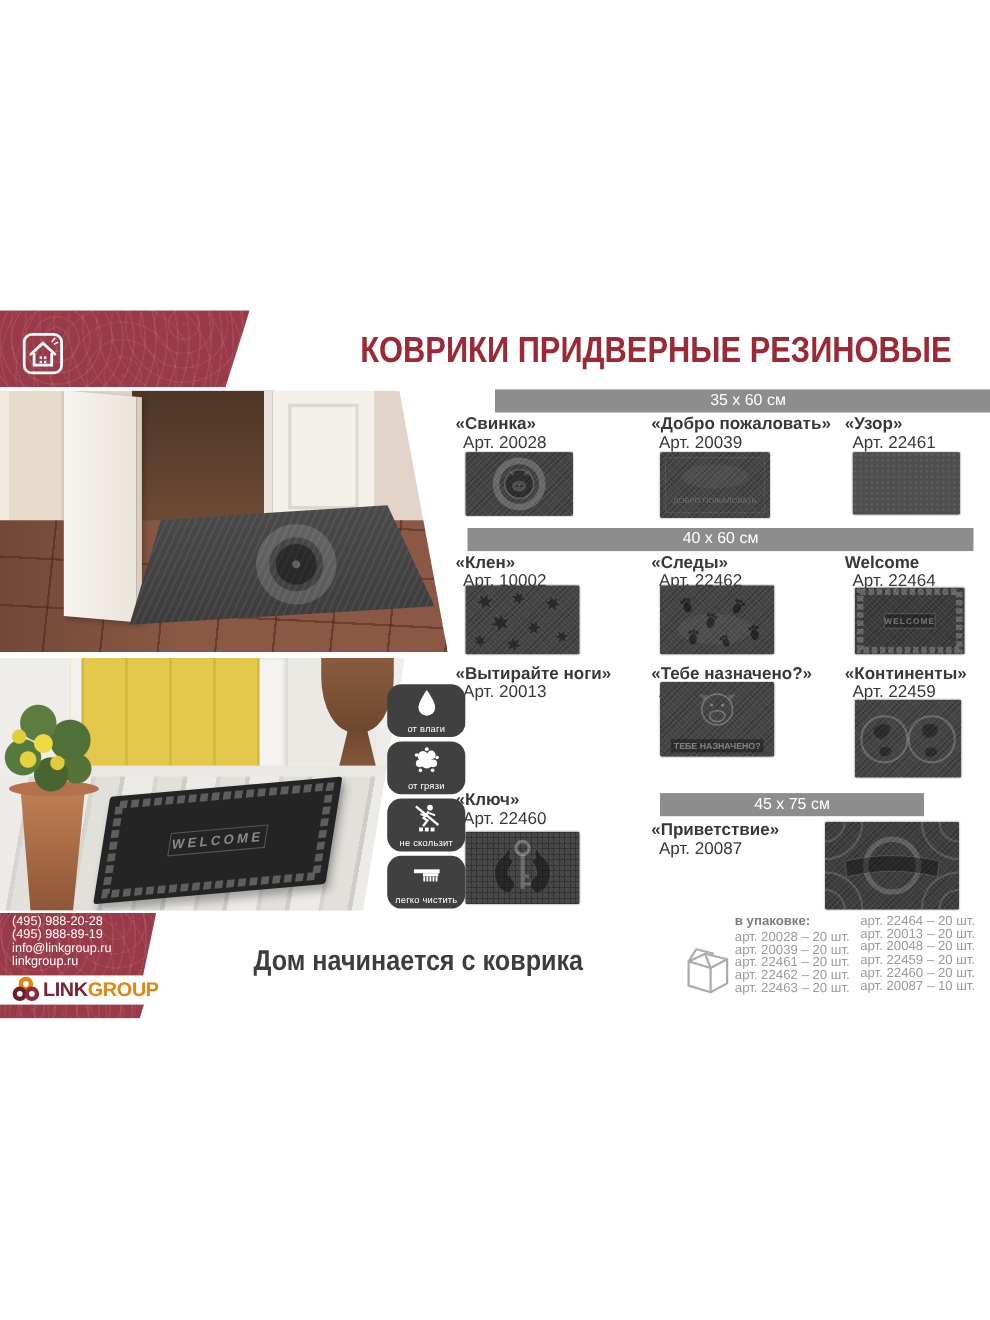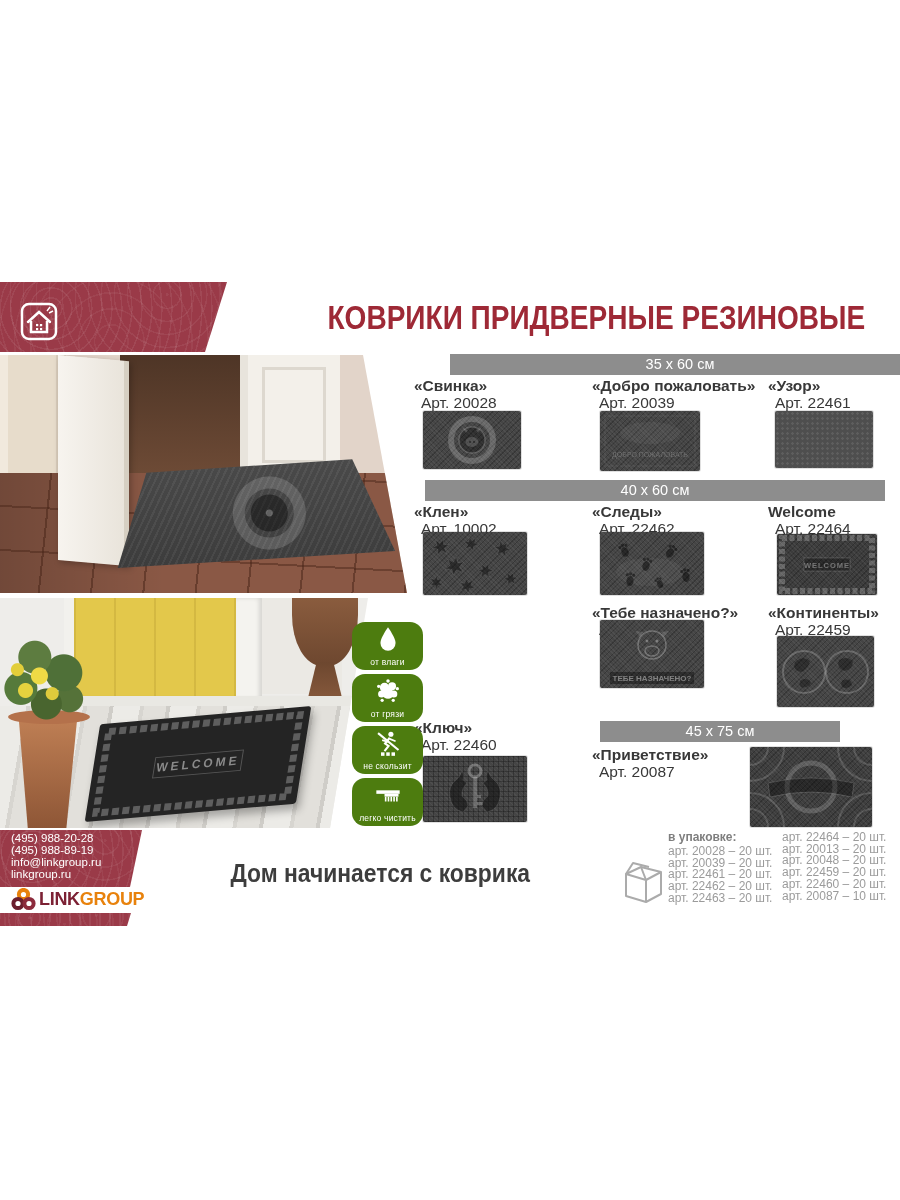--- a/index.html
+++ b/index.html
@@ -67,21 +67,21 @@
       radial-gradient(circle at 22% 62%, #e6d23e 0 7px, transparent 8px),
       radial-gradient(circle at 34% 48%, #eeda45 0 8px, transparent 9px),
       radial-gradient(circle at 15% 42%, #e2ce3a 0 6px, transparent 7px),
       radial-gradient(circle at 45% 65%, #dfcb3c 0 6px, transparent 7px),
       radial-gradient(circle at 30% 30%, #5d7c40 0 16px, transparent 17px),
       radial-gradient(circle at 55% 45%, #4f7038 0 18px, transparent 19px),
       radial-gradient(circle at 18% 60%, #567a3b 0 16px, transparent 17px),
       radial-gradient(circle at 40% 75%, #49652f 0 15px, transparent 16px),
       radial-gradient(circle at 60% 70%, #557239 0 13px, transparent 14px);}
   
-  .badge{left:352px;width:71px;height:48px;border-radius:13px;background:#4d7c0f;z-index:6;text-align:center;}
+  .badge{left:352px;width:71px;height:48px;border-radius:13px;background:#404040;z-index:6;text-align:center;}
   .badge svg{margin-top:3px;height:28px;}
   .blabel{position:absolute;bottom:3px;left:0;width:100%;font-size:8.5px;color:#fff;letter-spacing:.2px;}
   
   .sizebar{height:21px;background:#8d8d8d;color:#fff;font-size:14.5px;text-align:center;line-height:21px;}
   
   .pname{font-size:15.5px;font-weight:bold;color:#383838;line-height:17px;white-space:nowrap;}
   .part{font-size:15.5px;color:#383838;line-height:17px;padding-left:7px;white-space:nowrap;}
   
   .mat{position:absolute;border-radius:2px;background-color:#454545;box-shadow:0 0 0 1px rgba(0,0,0,.12);
     background-image:
@@ -299,20 +299,24 @@
     <div class="part">Арт. 22464</div>
   </div>
   <div class="mat" style="left:777px;top:534px;width:100px;height:61px;background-color:#3c3c3c">
     <svg viewBox="0 0 100 61">
       <rect x="5" y="4" width="90" height="53" fill="none" stroke="rgba(255,255,255,.22)" stroke-width="6" stroke-dasharray="5 2.5"></rect>
       <rect x="27" y="24" width="46" height="13" fill="rgba(0,0,0,.3)" stroke="rgba(255,255,255,.2)" stroke-width=".8"></rect>
       <text x="50" y="33.5" font-size="7.5" letter-spacing="1" fill="rgba(255,255,255,.35)" text-anchor="middle" font-weight="bold">WELCOME</text>
     </svg>
   </div>
 
+  <div class="abs" style="left:414px;top:604px">
+    <div class="pname">«Вытирайте ноги»</div>
+    <div class="part">Арт. 20013</div>
+  </div>
 
   <div class="abs" style="left:592px;top:604px">
     <div class="pname">«Тебе назначено?»</div>
     <div class="part">Арт. 20048</div>
   </div>
   <div class="mat" style="left:600px;top:620px;width:104px;height:68px">
     <svg viewBox="0 0 104 68">
       <g stroke="rgba(255,255,255,.25)" fill="none" stroke-width="1.5">
         <circle cx="52" cy="25" r="14"></circle>
         <ellipse cx="52" cy="31" rx="7" ry="5"></ellipse>

